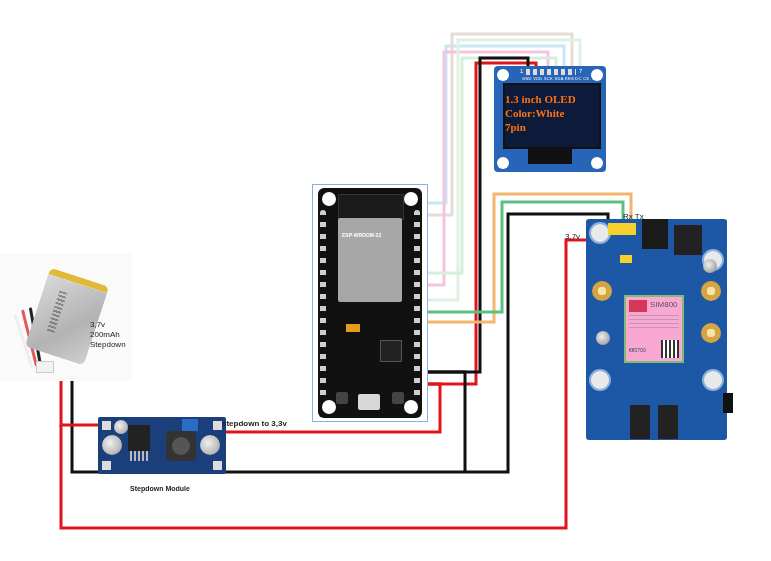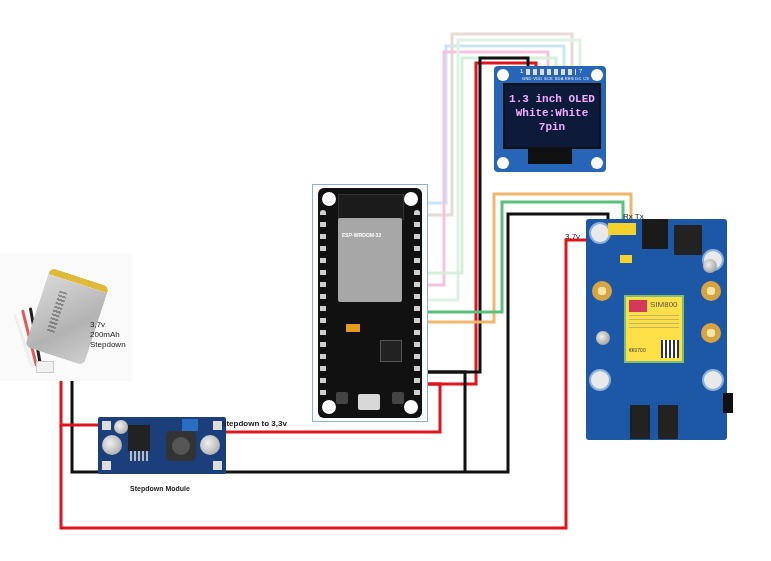--- a/index.html
+++ b/index.html
@@ -34,38 +34,38 @@
   .esp-shield-text { position:absolute; left:4px; top:14px; font-size:5px; color:#fff; font-weight:bold; }
   .esp-pins-l, .esp-pins-r { position:absolute; top:22px; width:6px; height:192px; background:repeating-linear-gradient(180deg,#cfcfcf 0 5px,transparent 5px 12px); border-radius:3px; }
   .esp-pins-l { left:2px; } .esp-pins-r { right:2px; }
   .esp-usb { position:absolute; left:40px; top:206px; width:22px; height:16px; background:#d8d8d8; border-radius:2px; }
   .esp-btn { position:absolute; width:12px; height:12px; background:#444; border-radius:2px; top:204px; }
   .esp-chip { position:absolute; left:62px; top:152px; width:20px; height:20px; background:#222; border:1px solid #555; }
   .esp-orange { position:absolute; left:28px; top:136px; width:14px; height:8px; background:#e79b1e; }
 
   
   .oled { left:494px; top:66px; width:112px; height:106px; background:#2765b9; border-radius:4px; }
-  .oled-screen { position:absolute; left:9px; top:17px; width:94px; height:62px; background:#0e1a3a; border:2px solid #111; text-align:center; color:#f0abfc; font-family:Liberation Mono, monospace; font-weight:bold; }
+  .oled-screen { position:absolute; left:9px; top:17px; width:94px; height:62px; background:#0e1a3a; border:2px solid #111; text-align:left; color:#f97316; font-family:Liberation Serif, serif; font-weight:bold; }
   .oled-line { font-size:11px; line-height:14px; display:block; }
   .oled-line:first-child { margin-top:7px; }
   .oled-hole { position:absolute; width:12px; height:12px; border-radius:50%; background:#fff; }
   .oled-pins { position:absolute; left:32px; top:3px; width:50px; height:6px; background:repeating-linear-gradient(90deg,#ddd 0 4px,transparent 4px 7px); }
   .oled-pinnum { position:absolute; top:2px; font-size:6px; color:#fff; }
   .oled-pinlabels { position:absolute; left:28px; top:10px; font-size:4px; color:#fff; letter-spacing:.3px; }
   .oled-flex { position:absolute; left:34px; top:82px; width:44px; height:16px; background:#111; }
 
   
   .sim800 { left:586px; top:219px; width:141px; height:221px; background:#1d58a6; border-radius:3px; }
   .sim-hole { position:absolute; width:18px; height:18px; border-radius:50%; background:#e9e9e9; border:2px solid #8bb0da; }
   .sim-header { position:absolute; left:22px; top:4px; width:28px; height:12px; background:#f5d22b; }
   .sim-header2 { position:absolute; left:34px; top:36px; width:12px; height:8px; background:#f5d22b; }
   .sim-jack { position:absolute; left:56px; top:0; width:26px; height:30px; background:#1a1a1a; }
   .sim-reg { position:absolute; left:88px; top:6px; width:28px; height:30px; background:#222; }
   .sim-ant { position:absolute; width:20px; height:20px; border-radius:50%; background:radial-gradient(circle,#f7e6a6 0 30%,#d6a443 31% 100%); }
-  .sim-module { position:absolute; left:38px; top:76px; width:56px; height:64px; background:#fde047; border:2px solid #7fbd73; }
+  .sim-module { position:absolute; left:38px; top:76px; width:56px; height:64px; background:#f9a8d4; border:2px solid #7fbd73; }
   .sim-logo { position:absolute; left:3px; top:3px; width:18px; height:12px; background:#d6385a; }
   .sim-name { position:absolute; left:24px; top:3px; font-size:8px; color:#555; }
   .sim-fine { position:absolute; left:3px; top:18px; width:50px; height:16px; background:repeating-linear-gradient(180deg,#888 0 1px,transparent 1px 4px); opacity:.5; }
   .sim-qr { position:absolute; right:3px; bottom:3px; width:18px; height:18px; background:repeating-linear-gradient(90deg,#333 0 2px,#fff 2px 4px),#333; }
   .sim-code { position:absolute; left:3px; bottom:8px; font-size:5px; color:#444; }
   .sim-audio { position:absolute; width:20px; height:34px; background:#222; top:186px; }
   .sim-cap { position:absolute; width:14px; height:14px; border-radius:50%; background:radial-gradient(circle at 40% 40%,#eee,#888); }
   .sim-edge { position:absolute; right:-6px; top:174px; width:10px; height:20px; background:#111; }
 </style>
 </head>
@@ -152,21 +152,21 @@
   <div class="oled-hole" style="left:3px;top:3px;"></div>
   <div class="oled-hole" style="right:3px;top:3px;"></div>
   <div class="oled-hole" style="left:3px;bottom:3px;"></div>
   <div class="oled-hole" style="right:3px;bottom:3px;"></div>
   <div class="oled-pins"></div>
   <span class="oled-pinnum" style="left:26px;">1</span>
   <span class="oled-pinnum" style="left:85px;">7</span>
   <span class="oled-pinlabels">GND VDD SCK SDA RES DC CS</span>
   <div class="oled-screen">
     <span class="oled-line">1.3 inch OLED</span>
-    <span class="oled-line">White:White</span>
+    <span class="oled-line">Color:White</span>
     <span class="oled-line">7pin</span>
   </div>
   <div class="oled-flex"></div>
 </div>
 
 <div class="comp sim800">
   <div class="sim-hole" style="left:3px;top:3px;"></div>
   <div class="sim-hole" style="right:3px;top:30px;"></div>
   <div class="sim-hole" style="left:3px;top:150px;"></div>
   <div class="sim-hole" style="right:3px;top:150px;"></div>

